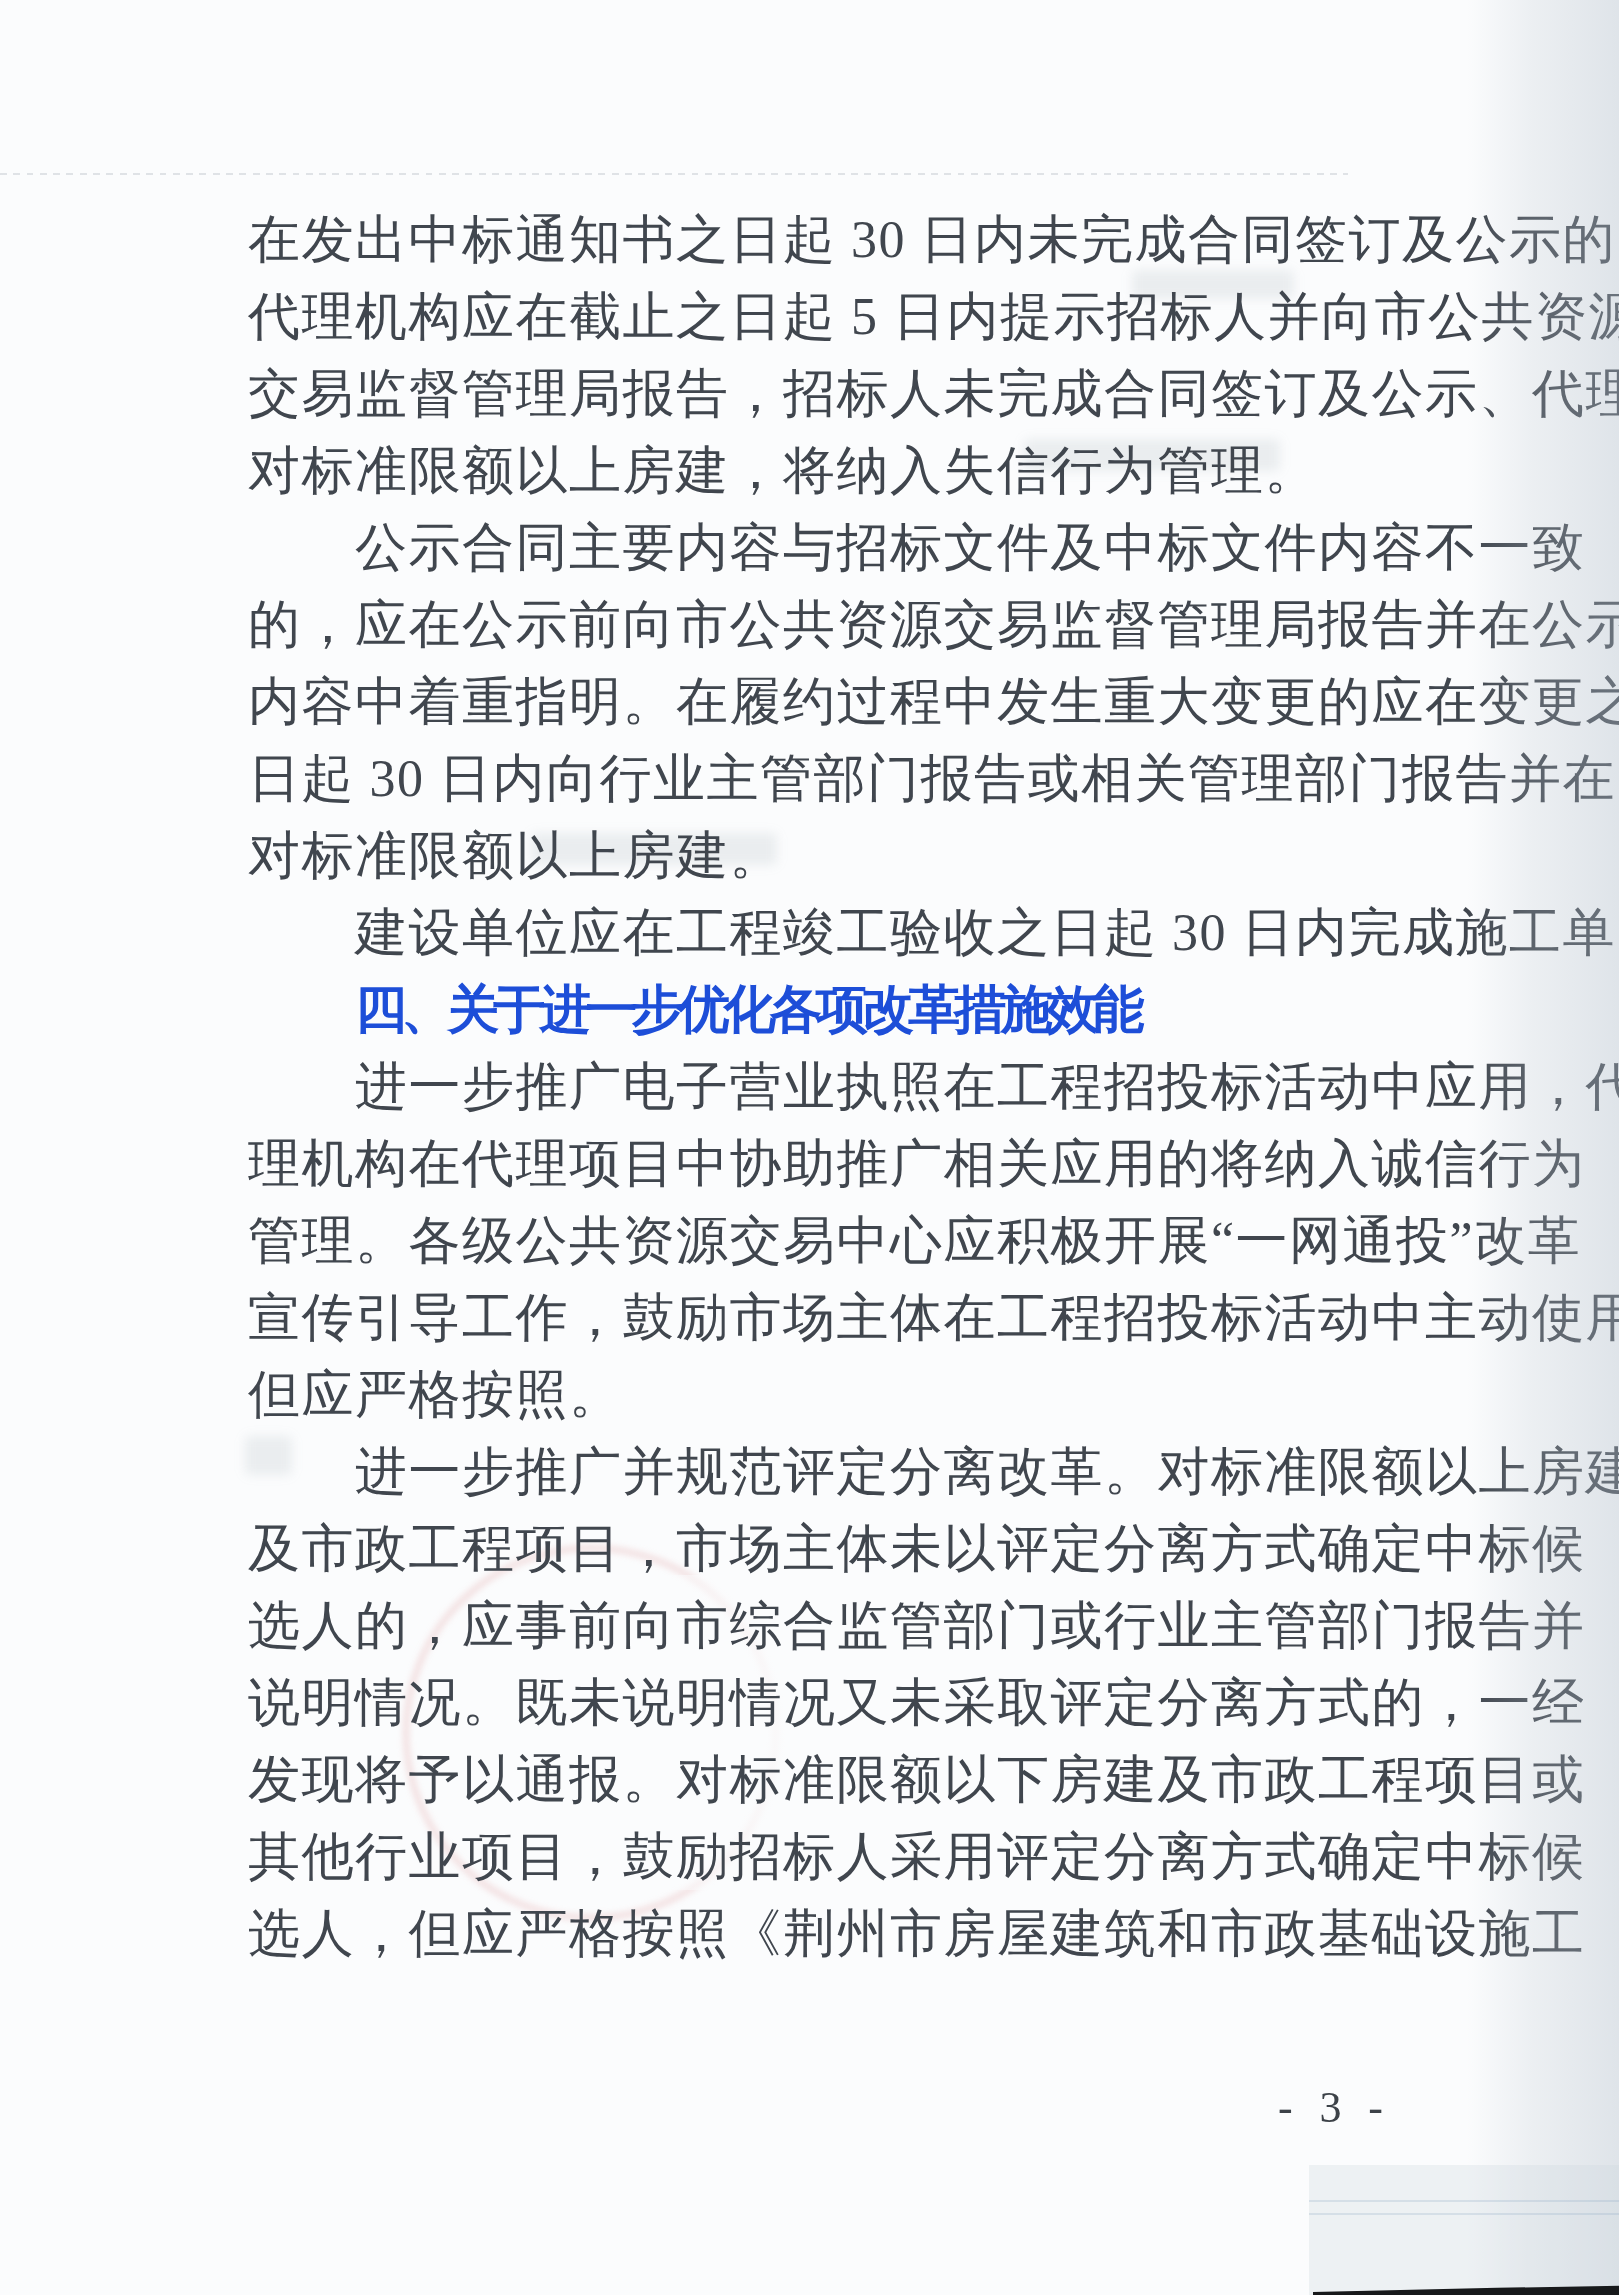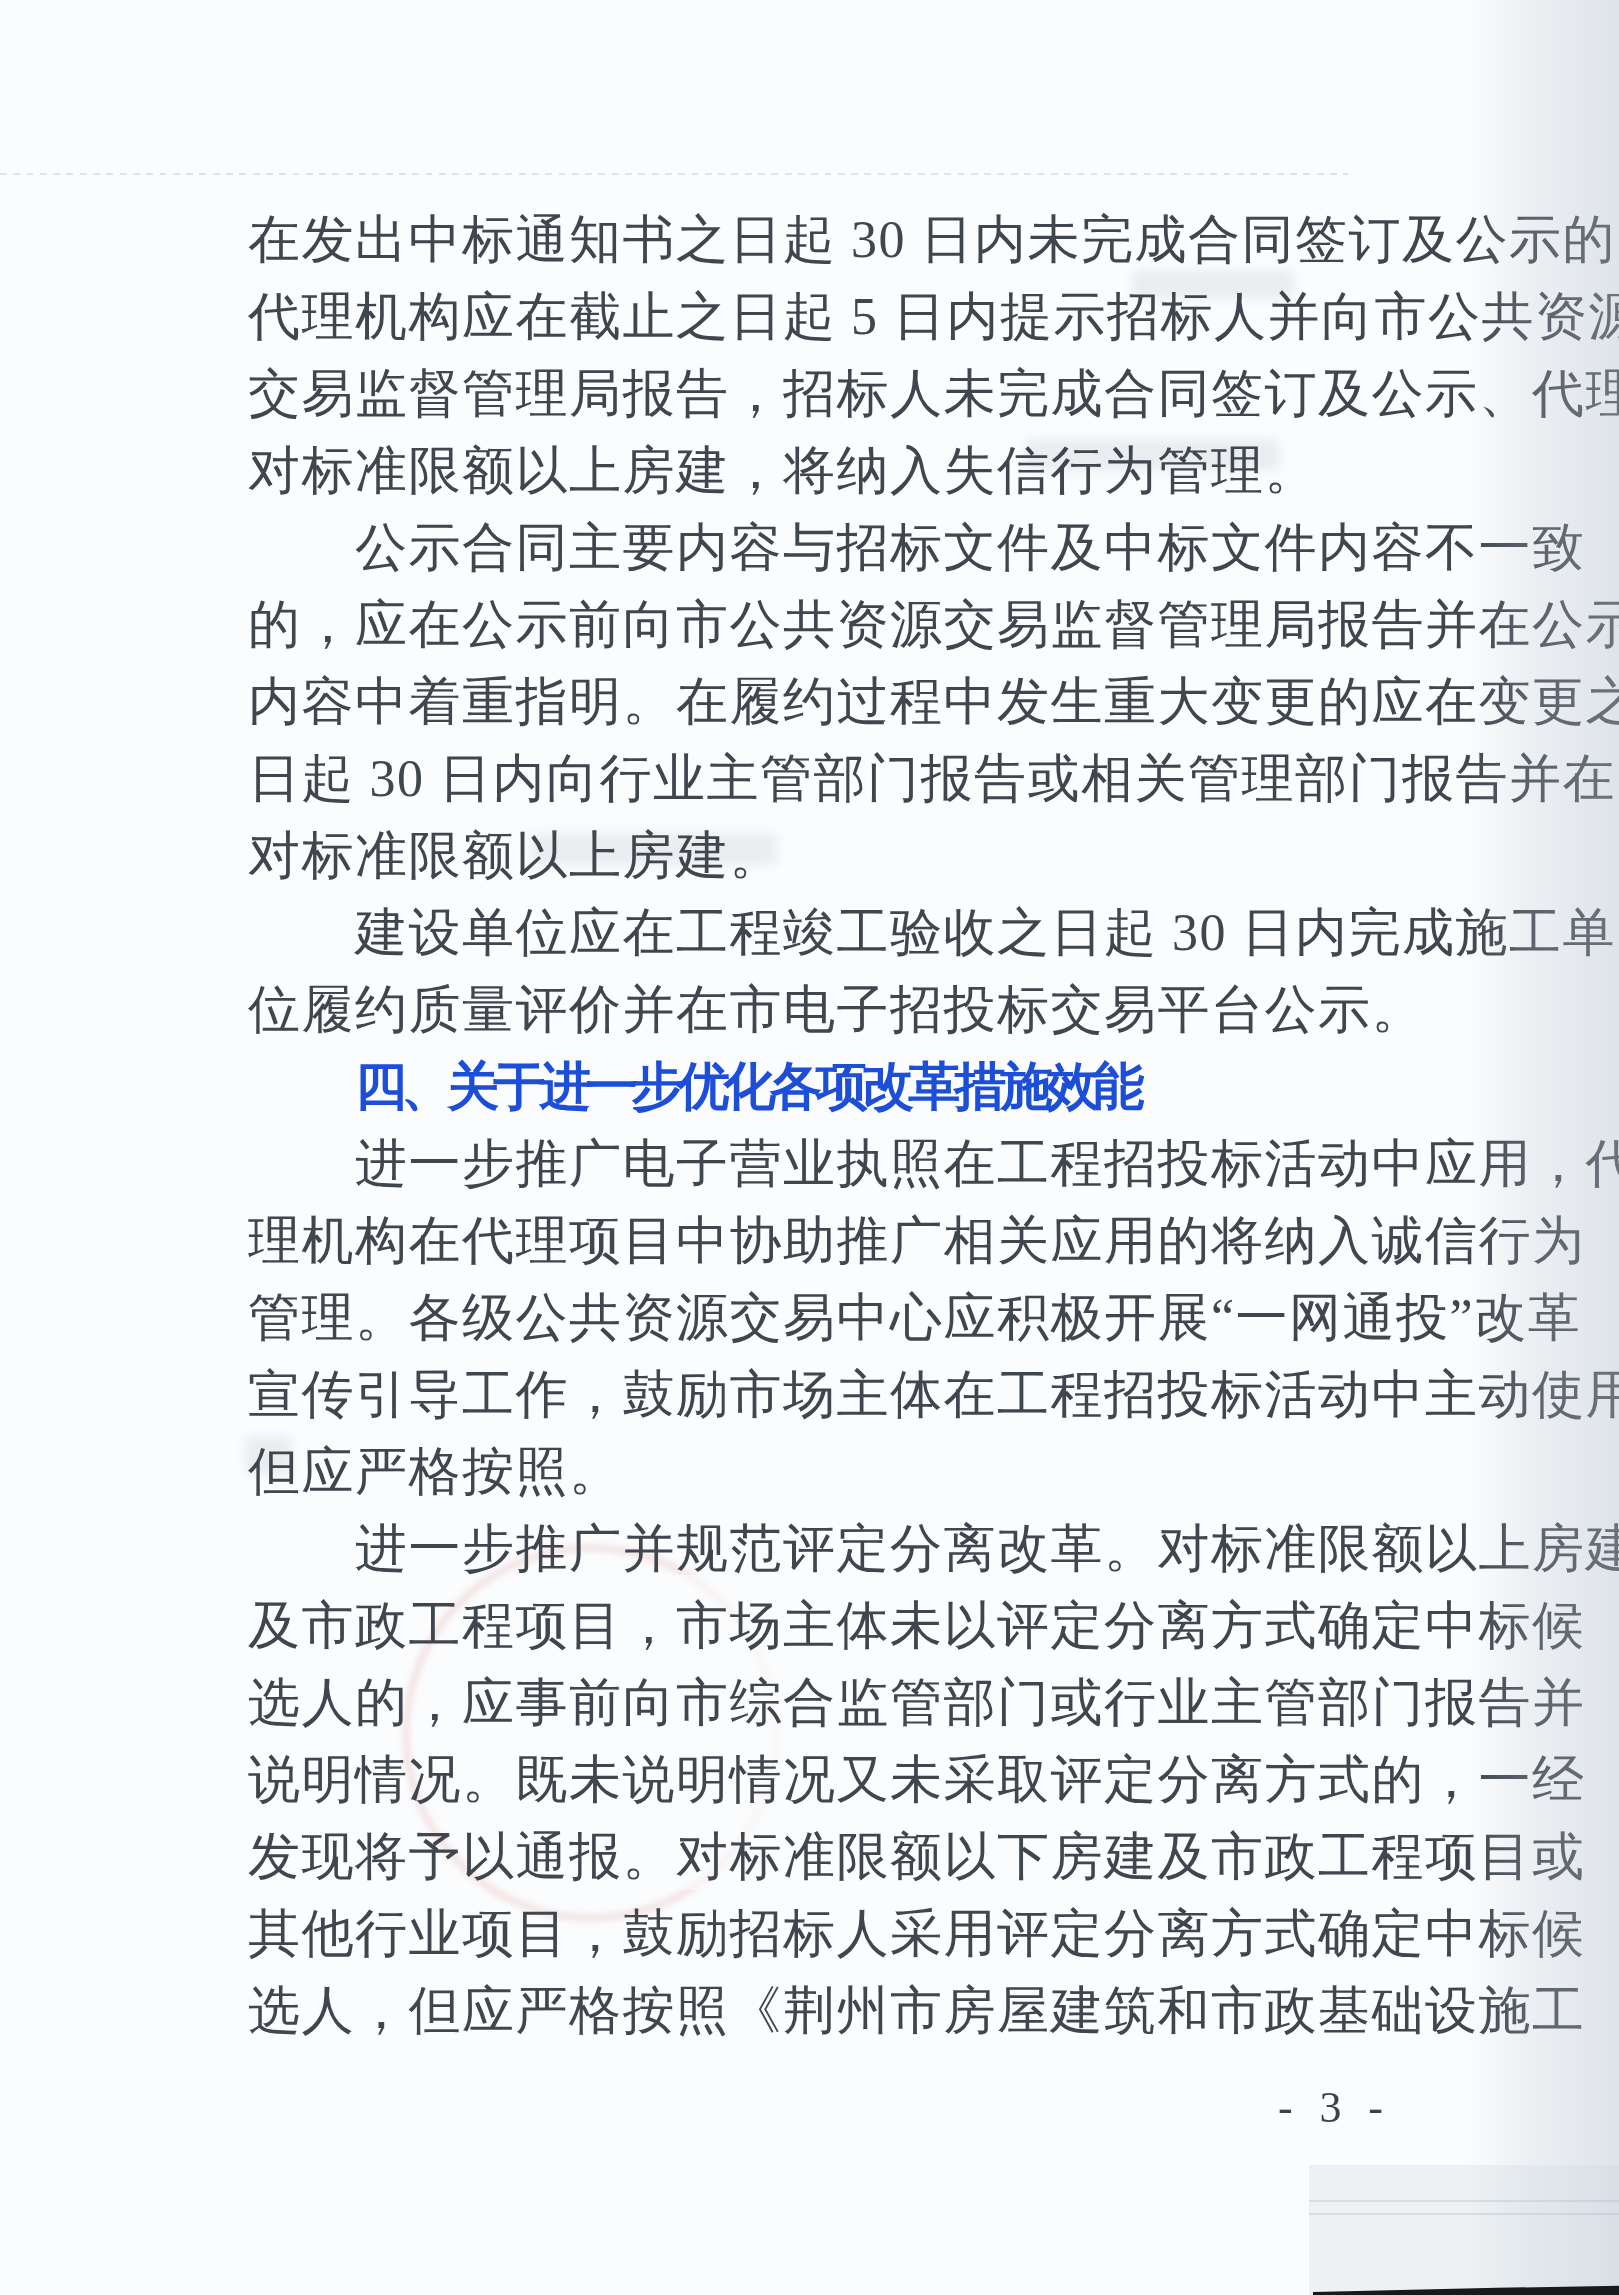--- a/index.html
+++ b/index.html
@@ -116,21 +116,20 @@
     <div class="line">在发出中标通知书之日起 30 日内未完成合同签订及公示的，</div>
     <div class="line">代理机构应在截止之日起 5 日内提示招标人并向市公共资源</div>
     <div class="line">交易监督管理局报告，招标人未完成合同签订及公示、代理</div>
     <div class="line">对标准限额以上房建，将纳入失信行为管理。</div>
     <div class="line indent">公示合同主要内容与招标文件及中标文件内容不一致</div>
     <div class="line">的，应在公示前向市公共资源交易监督管理局报告并在公示</div>
     <div class="line">内容中着重指明。在履约过程中发生重大变更的应在变更之</div>
     <div class="line">日起 30 日内向行业主管部门报告或相关管理部门报告并在</div>
     <div class="line">对标准限额以上房建。</div>
     <div class="line indent">建设单位应在工程竣工验收之日起 30 日内完成施工单</div>
-    <div class="line">位履约质量评价并在市电子招投标交易平台公示。</div>
     <div class="line indent heading">四、关于进一步优化各项改革措施效能</div>
     <div class="line indent">进一步推广电子营业执照在工程招投标活动中应用，代</div>
     <div class="line">理机构在代理项目中协助推广相关应用的将纳入诚信行为</div>
     <div class="line">管理。各级公共资源交易中心应积极开展“一网通投”改革</div>
     <div class="line">宣传引导工作，鼓励市场主体在工程招投标活动中主动使用</div>
     <div class="line">但应严格按照。</div>
     <div class="line indent">进一步推广并规范评定分离改革。对标准限额以上房建</div>
     <div class="line">及市政工程项目，市场主体未以评定分离方式确定中标候</div>
     <div class="line">选人的，应事前向市综合监管部门或行业主管部门报告并</div>
     <div class="line">说明情况。既未说明情况又未采取评定分离方式的，一经</div>

